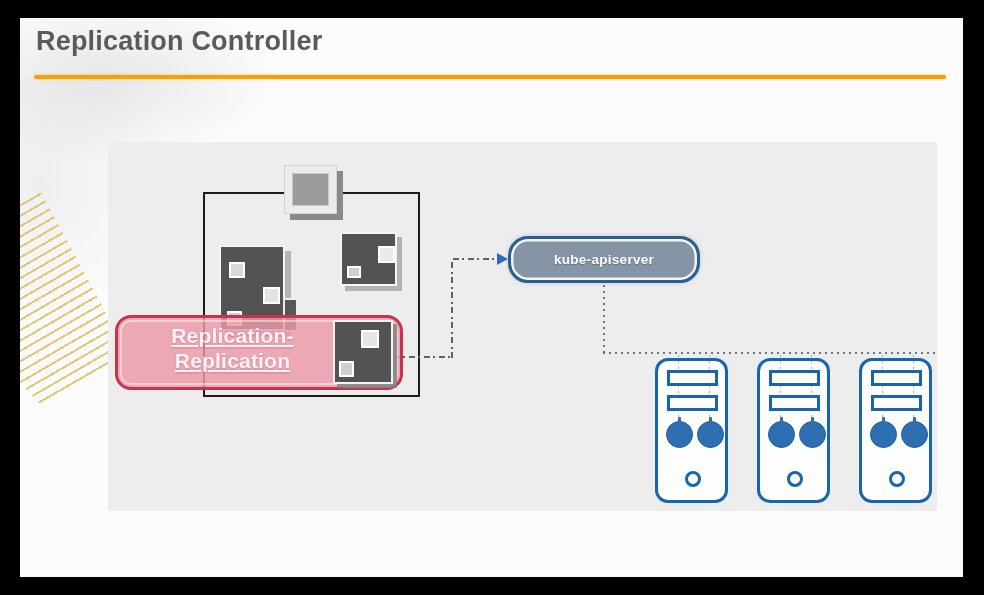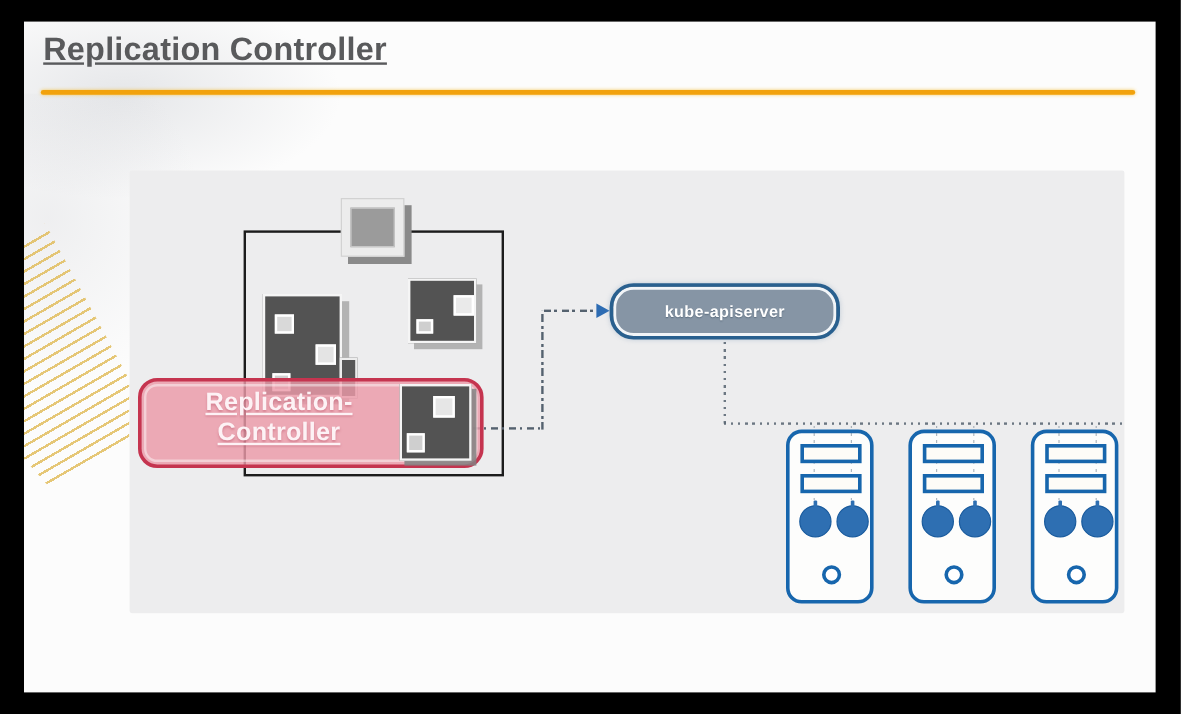--- a/index.html
+++ b/index.html
@@ -36,21 +36,20 @@
   
   .hatch{
     position:absolute;left:0;top:168px;width:88px;height:218px;
     background:repeating-linear-gradient(150deg,transparent 0 7px,rgba(224,186,85,.8) 7px 9px);
     clip-path:polygon(0 8%,20% 0%,100% 60%,100% 82%,22% 100%,0 90%);
   }
   .title{
     position:absolute;left:16px;top:8px;
     font-size:27px;font-weight:bold;color:var(--title-gray);
     letter-spacing:.2px;
-    text-decoration:underline;
   }
   .title-rule{
     position:absolute;left:14px;top:57px;width:912px;height:4px;
     background:var(--accent-orange);border-radius:2px;
     box-shadow:0 0 3px rgba(246,196,70,.9);
   }
   .panel{
     position:absolute;left:88px;top:124px;width:829px;height:369px;
     background:var(--panel);border-radius:2px;
   }
@@ -172,21 +171,21 @@
   <div class="pod pod-tr">
     <div class="sq a"></div>
     <div class="sq b"></div>
   </div>
 
   <div class="rc-box">
     <div class="ring"></div>
   </div>
   <div class="rc-label">
     <div>Replication-</div>
-    <div>Controller</div>
+    <div>Replication</div>
   </div>
 
   <div class="pod pod-bot">
     <div class="sq a"></div>
     <div class="sq b"></div>
   </div>
 
   <div class="dash-h" style="left:374px;top:338px;width:58px;"></div>
   <div class="dash-v" style="left:431px;top:241px;height:99px;"></div>
   <div class="dash-h" style="left:433px;top:240px;width:44px;"></div>

